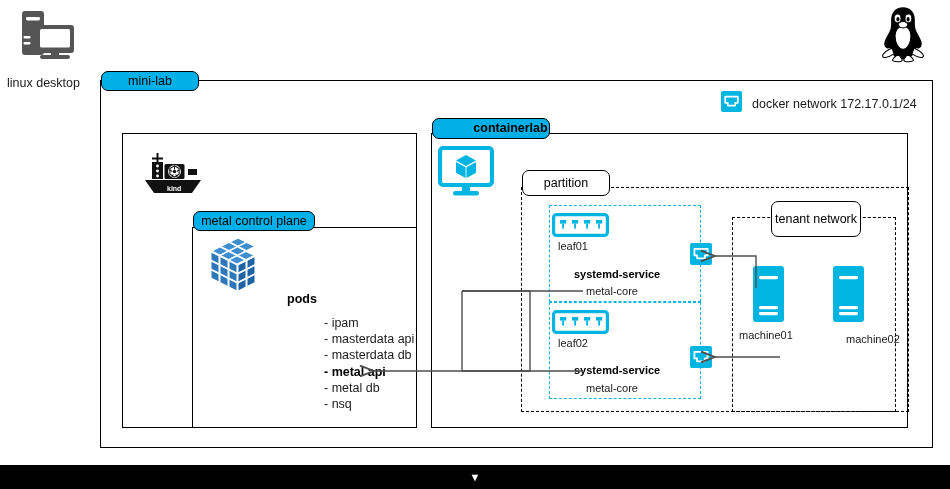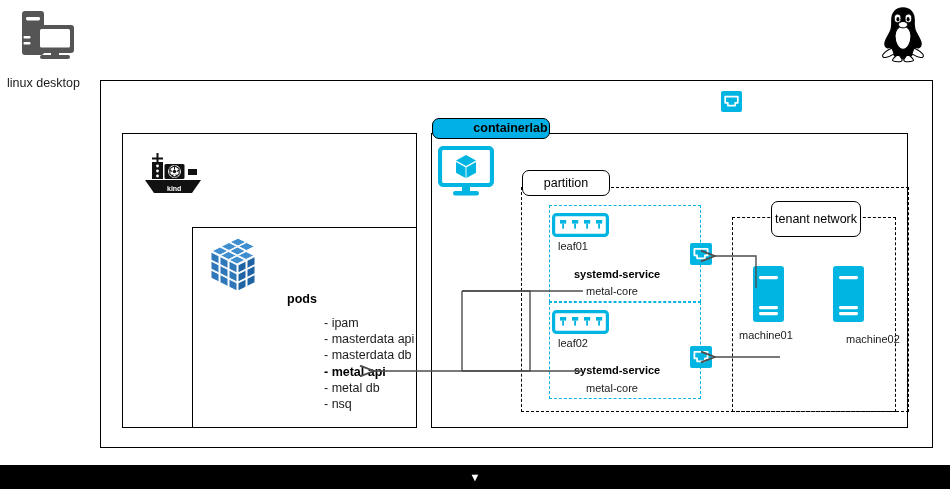--- a/index.html
+++ b/index.html
@@ -88,27 +88,29 @@
         <path d="M31 17.5c-2.6 0-4.6 1.6-4.6 3.2 0 1.6 2 3.2 4.6 3.2s4.6 -1.6 4.6 -3.2c0 -1.6 -2 -3.2 -4.6 -3.2z" fill="#ffffff" stroke-width="1"></path>
         <path d="M20 44c-3 1.5 -7.5 4 -9 6.5 -1.2 2 .3 3.3 2.5 3 3 -.4 6.4 -2.2 8.6 -3.6z" fill="#ffffff" stroke-width="1.1"></path>
         <path d="M42 44c3 1.5 7.5 4 9 6.5 1.2 2 -.3 3.3 -2.5 3 -3 -.4 -6.4 -2.2 -8.6 -3.6z" fill="#ffffff" stroke-width="1.1"></path>
         <path d="M24.5 51.5c-1.5 1.5 -4 3.2 -4 4.6 0 1.2 2.4 1.6 5.4 1.6 2.4 0 4.3 -.5 4.3 -1.8 0 -1.4 -1.8 -3 -3 -4.4z" fill="#ffffff" stroke-width="1.1"></path>
         <path d="M37.5 51.5c1.5 1.5 4 3.2 4 4.6 0 1.2 -2.4 1.6 -5.4 1.6 -2.4 0 -4.3 -.5 -4.3 -1.8 0 -1.4 1.8 -3 3 -4.4z" fill="#ffffff" stroke-width="1.1"></path>
       </g>
     </svg>
   </div>
 
   <div class="frame" style="left:100px;top:80px;width:833px;height:368px;"></div>
+  <div class="tab" style="left:101px;top:71px;width:98px;height:20px;">mini-lab</div>
 
   <div class="icon" style="left:721px;top:91px;width:21px;height:21px;">
     <svg width="21" height="21" viewBox="0 0 21 21" xmlns="http://www.w3.org/2000/svg">
       <rect x="0" y="0" width="21" height="21" rx="2" fill="#00b5e2"></rect>
       <path d="M4.2 5.6 h12.6 v6.2 l-2.6 0 v2.8 h-7.4 v-2.8 l-2.6 0 z" fill="none" stroke="#ffffff" stroke-width="1.7" stroke-linejoin="round"></path>
     </svg>
   </div>
+  <div class="txt" style="left:752px;top:96px;font-size:12.5px;">docker network 172.17.0.1/24</div>
 
   <div class="frame" style="left:122px;top:133px;width:295px;height:295px;"></div>
 
   <div class="icon" style="left:142px;top:152px;width:66px;height:45px;">
     <svg width="66" height="45" viewBox="0 0 66 45" xmlns="http://www.w3.org/2000/svg">
 
       <rect x="14.5" y="1" width="2" height="9" fill="#111"></rect>
       <rect x="10" y="5.5" width="11" height="2" fill="#111"></rect>
 
       <rect x="10" y="10" width="11" height="17" fill="#111"></rect>
@@ -128,20 +130,21 @@
         <rect x="34" y="22.2" width="1" height="3" transform="rotate(-32 34.5 23.7)"></rect>
       </g>
       <rect x="46" y="17" width="9" height="6" fill="#111"></rect>
 
       <path d="M3 28 h56 l-9 13 h-38 z" fill="#111"></path>
       <text x="25" y="38.5" font-family="Liberation Sans, sans-serif" font-size="7" font-weight="bold" fill="#ffffff">kind</text>
     </svg>
   </div>
 
   <div class="frame" style="left:192px;top:227px;width:225px;height:201px;"></div>
+  <div class="tab" style="left:193px;top:211px;width:122px;height:20px;">metal control plane</div>
 
   <div class="icon" style="left:203px;top:238px;width:54px;height:52px;">
     <svg width="54" height="52" viewBox="0 0 54 52" xmlns="http://www.w3.org/2000/svg">
       <g>
 
         <g fill="#3f8fd0" stroke="#ffffff" stroke-width="1">
           <polygon points="9,13 17,9 25,13 17,17"></polygon>
           <polygon points="18,8.5 26,4.5 34,8.5 26,12.5"></polygon>
           <polygon points="27,4 35,0.2 43,4 35,8"></polygon>
           <polygon points="17.5,17.5 25.5,13.5 33.5,17.5 25.5,21.5"></polygon>

